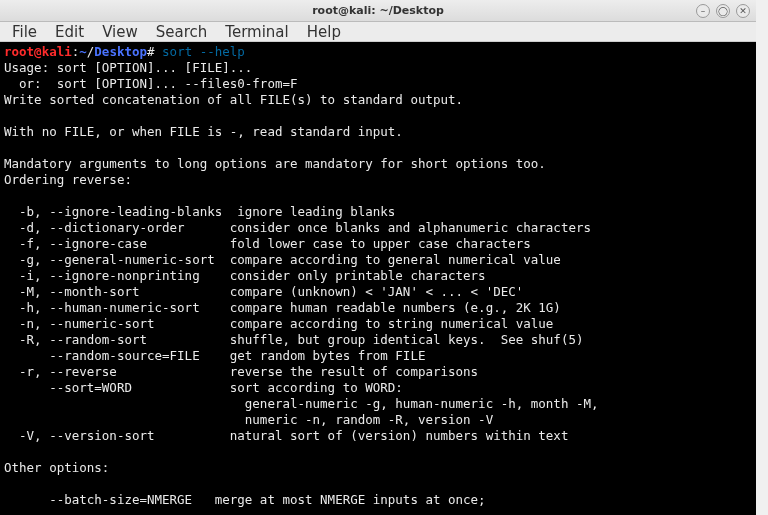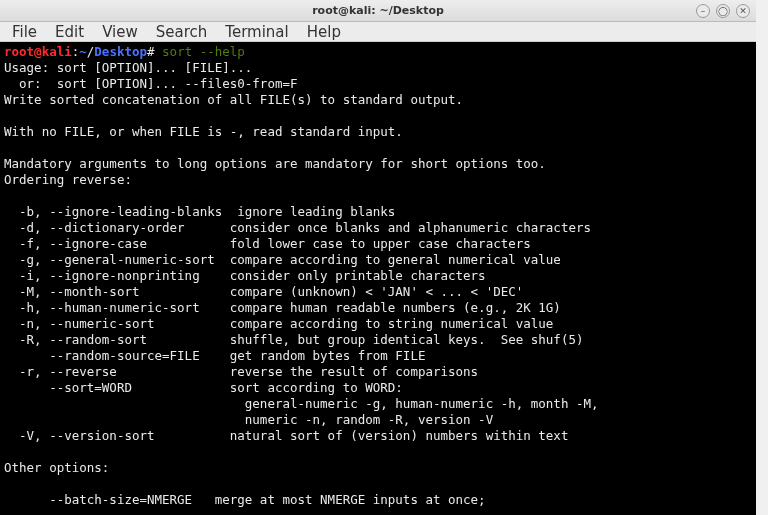--- a/index.html
+++ b/index.html
@@ -74,21 +74,21 @@
       font-family: "DejaVu Sans Mono", "Courier New", monospace;
       font-size: 12.5px;
       line-height: 16px;
       padding: 2px 4px;
       white-space: pre;
       overflow: hidden;
     }
     .p-red { color: #ff2b2b; font-weight: bold; text-align: right; }
     .p-white { color: #eaeaea; }
     .p-blue { color: #4a73ff; font-weight: bold; }
-    .cmd { color: #4d7c0f; }
+    .cmd { color: #0369a1; }
     .cursor-line { display: inline; }
   </style>
 </head>
 <body>
 
 <div class="window">
   <div class="titlebar">
     <div class="titlebar-title">root@kali: ~/Desktop</div>
     <div class="window-controls">
       <div class="win-btn">

